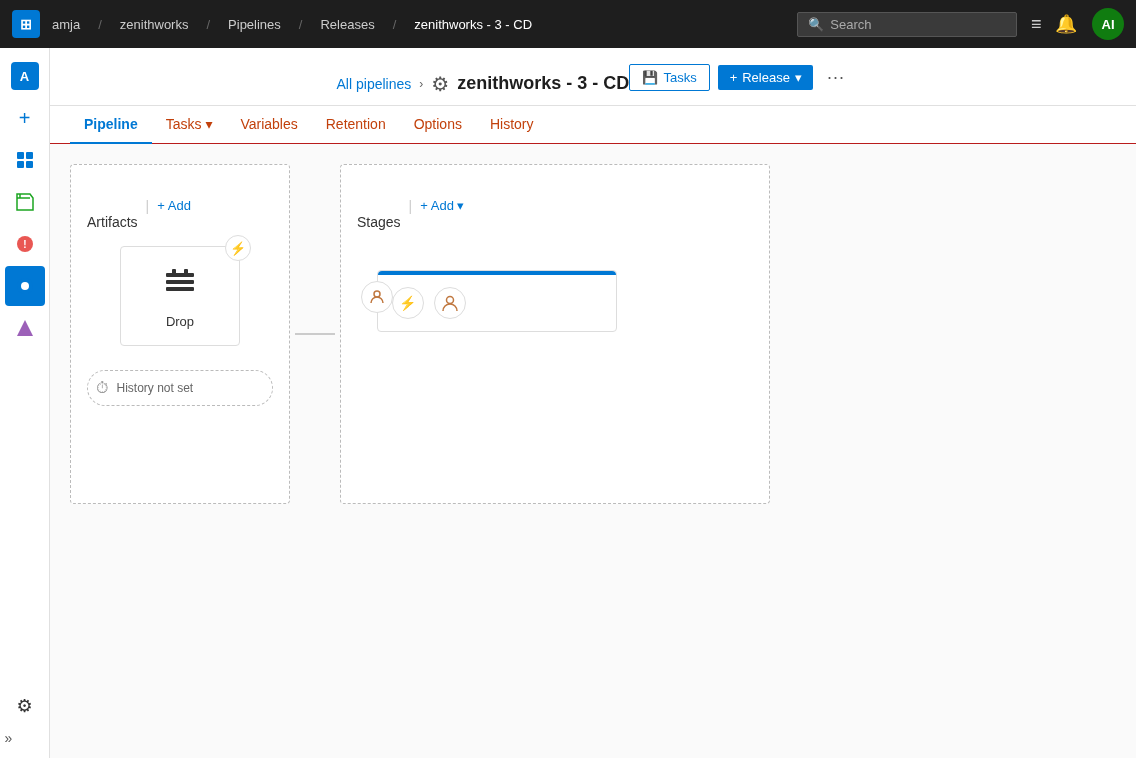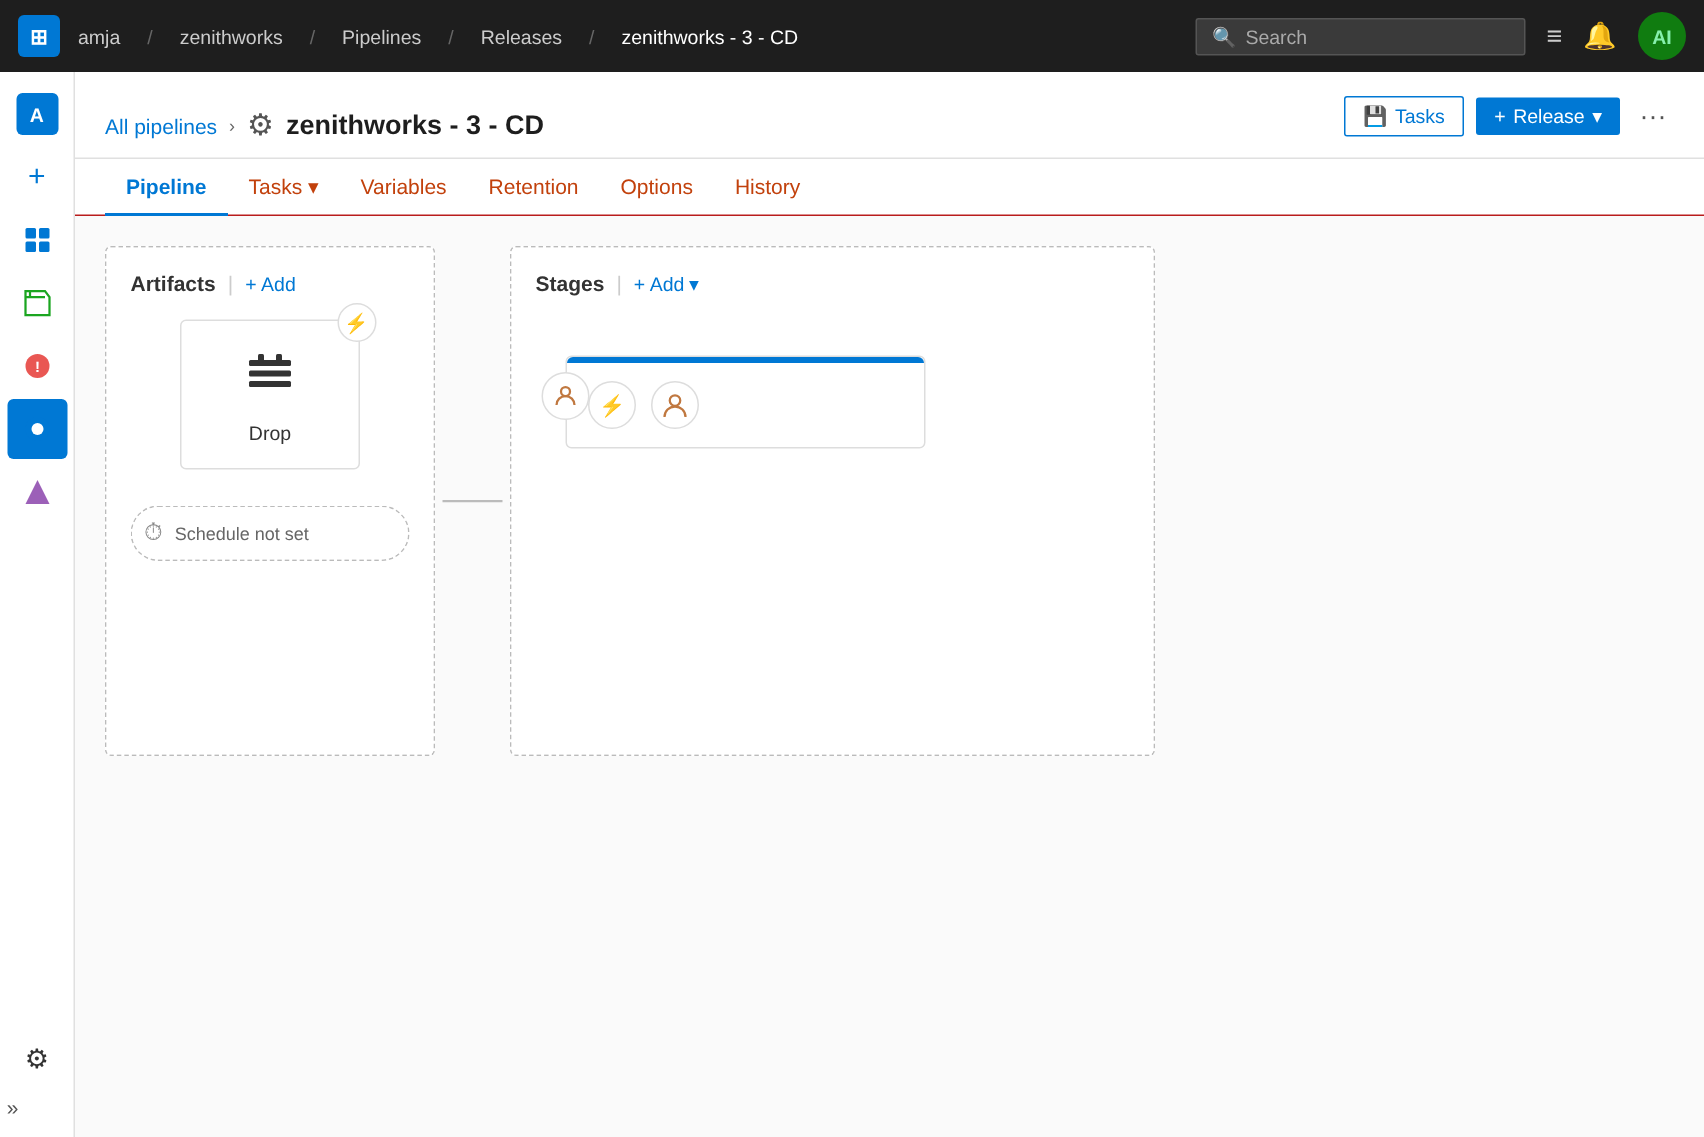--- a/index.html
+++ b/index.html
@@ -39,21 +39,21 @@
       width: 220px;
       color: #aaa;
       font-size: 13px;
     }
     .top-nav-icons {
       display: flex; align-items: center; gap: 14px; margin-left: 14px;
     }
     .top-nav-icon { color: #ccc; cursor: pointer; font-size: 18px; }
     .avatar-circle {
       width: 32px; height: 32px; border-radius: 50%;
-      background: #107c10; color: #86efac;
+      background: #107c10; color: #ffffff;
       display: flex; align-items: center; justify-content: center;
       font-size: 13px; font-weight: 600; cursor: pointer;
     }
 
     
     .main-layout {
       display: flex; flex: 1; overflow: hidden;
     }
 
     
@@ -77,21 +77,21 @@
     .sidebar-expand { color: #555; cursor: pointer; font-size: 14px; margin-top: 4px; }
 
     
     .content-area {
       flex: 1; display: flex; flex-direction: column; overflow: hidden; background: #fff;
     }
 
     
     .pipeline-header {
       padding: 14px 20px 0 20px;
-      display: flex; align-items: center; justify-content: space-between;
+      display: flex; align-items: center; justify-content: center;
       border-bottom: 1px solid #e0e0e0;
     }
     .pipeline-title-area { display: flex; align-items: center; gap: 8px; }
     .all-pipelines-link { color: #0078d4; cursor: pointer; font-size: 14px; }
     .chevron-right { color: #666; font-size: 12px; }
     .pipeline-icon { font-size: 20px; color: #555; }
     .pipeline-title { font-size: 18px; font-weight: 600; color: #1e1e1e; }
     .pipeline-actions { display: flex; align-items: center; gap: 8px; margin-bottom: 12px; }
     .btn-save {
       display: flex; align-items: center; gap: 5px;
@@ -134,21 +134,21 @@
       border-radius: 4px;
       padding: 16px;
       width: 220px;
       min-height: 340px;
       background: #fff;
       position: relative;
     }
     .section-header {
       display: flex; align-items: center; gap: 8px; margin-bottom: 16px;
     }
-    .section-title { font-weight: 700; font-size: 14px; }
+    .section-title { font-weight: 400; font-size: 14px; margin-top: 33px; }
     .section-sep { color: #ccc; }
     .add-link {
       display: flex; align-items: center; gap: 3px;
       color: #0078d4; cursor: pointer; font-size: 13px;
     }
 
     
     .artifact-card {
       border: 1px solid #ddd;
       border-radius: 4px;
@@ -363,21 +363,21 @@
                 <rect x="4" y="24" width="28" height="4" rx="1" fill="#333"></rect>
                 <rect x="10" y="6" width="4" height="6" rx="1" fill="#333"></rect>
                 <rect x="22" y="6" width="4" height="6" rx="1" fill="#333"></rect>
               </svg>
             </div>
             <span class="artifact-label">Drop</span>
           </div>
 
           <div class="schedule-item">
             <span class="schedule-icon">⏱</span>
-            <span class="schedule-label">Schedule not set</span>
+            <span class="schedule-label">History not set</span>
           </div>
         </div>
 
         <svg width="50" height="100" style="align-self:center; margin-top:0; flex-shrink:0;">
           <line x1="5" y1="50" x2="45" y2="50" stroke="#bbb" stroke-width="1.5"></line>
         </svg>
 
         <div class="stages-section">
           <div class="section-header">
             <span class="section-title">Stages</span>

